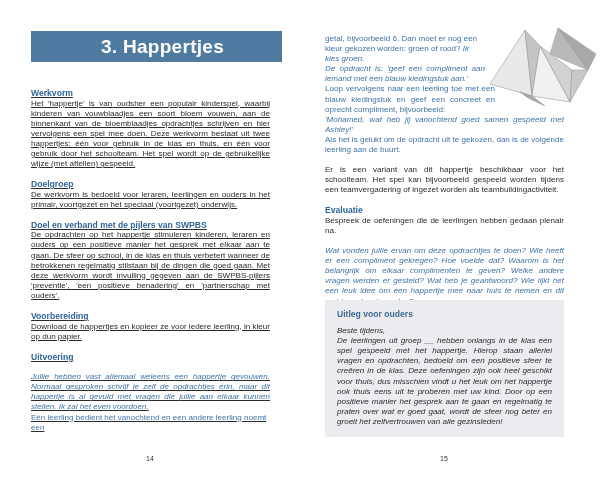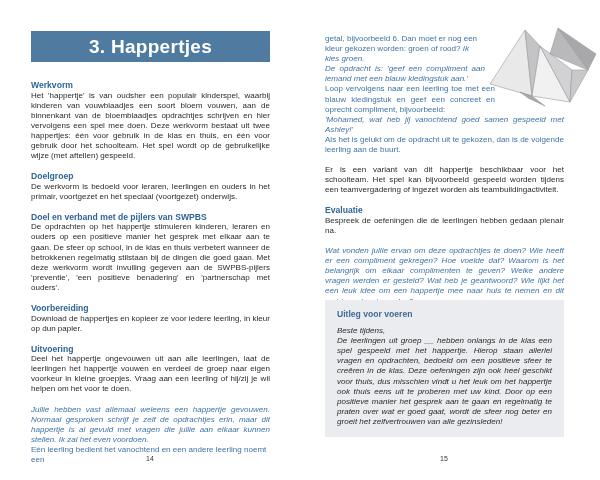--- a/index.html
+++ b/index.html
@@ -10,21 +10,21 @@
   .page { position: absolute; top: 0; height: 480px; }
   .page-left { left: 0; width: 300px; }
   .page-right { left: 294px; width: 300px; }
   .col { position: absolute; font-size: 8.05px; line-height: 10.1px; }
   .page-left .col { left: 31px; width: 239px; top: 61px; }
   .page-right .col { left: 31px; width: 239px; top: 24px; }
 
   .title-banner {
     position: absolute; left: 31px; top: 31px; width: 239px; height: 31px;
     background: #4f7ba0; color: #fff; font-weight: bold; font-size: 19px;
-    display: flex; align-items: center; justify-content: center; letter-spacing: 0.3px;
+    display: flex; align-items: center; justify-content: center; letter-spacing: 0.3px; padding-left: 12px;
   }
   h3.section {
     margin: 0; color: #2f6496; font-weight: bold; font-size: 8.6px; line-height: 10.5px;
   }
   p { margin: 0; text-align: justify; }
   .gap { height: 10px; }
   .blue { color: #3f73a6; }
   .it { font-style: italic; }
   .page-num {
     position: absolute; top: 455px; width: 100%; text-align: center;
@@ -42,35 +42,34 @@
     position: absolute; left: 480px; top: 24px; width: 120px; height: 84px;
   }
 </style>
 </head>
 <body>
 
 <div class="page page-left">
   <div class="title-banner">
     <span>3. Happertjes</span>
   </div>
-  <div class="col" style="top:80px;">
+  <div class="col" style="top:88px;text-decoration:underline;">
     <h3 class="section">Werkvorm</h3>
     <p>Het 'happertje' is van oudsher een populair kinderspel, waarbij kinderen van vouwblaadjes een soort bloem vouwen, aan de binnenkant van de bloemblaadjes opdrachtjes schrijven en hier vervolgens een spel mee doen. Deze werkvorm bestaat uit twee happertjes: één voor gebruik in de klas en thuis, en één voor gebruik door het schoolteam. Het spel wordt op de gebruikelijke wijze (met aftellen) gespeeld.</p>
     <div class="gap"></div>
     <h3 class="section">Doelgroep</h3>
     <p>De werkvorm is bedoeld voor leraren, leerlingen en ouders in het primair, voortgezet en het speciaal (voortgezet) onderwijs.</p>
     <div class="gap"></div>
     <h3 class="section">Doel en verband met de pijlers van SWPBS</h3>
     <p>De opdrachten op het happertje stimuleren kinderen, leraren en ouders op een positieve manier het gesprek met elkaar aan te gaan. De sfeer op school, in de klas en thuis verbetert wanneer de betrokkenen regelmatig stilstaan bij de dingen die goed gaan. Met deze werkvorm wordt invulling gegeven aan de SWPBS-pijlers 'preventie', 'een positieve benadering' en 'partnerschap met ouders'.</p>
     <div class="gap"></div>
     <h3 class="section">Voorbereiding</h3>
     <p>Download de happertjes en kopieer ze voor iedere leerling, in kleur op dun papier.</p>
     <div class="gap"></div>
     <h3 class="section">Uitvoering</h3>
-    <p>Deel het happertje ongevouwen uit aan alle leerlingen, laat de leerlingen het happertje vouwen en verdeel de groep naar eigen voorkeur in kleine groepjes. Vraag aan een leerling of hij/zij je wil helpen om het voor te doen.</p>
     <div class="gap"></div>
     <p class="blue it">Jullie hebben vast allemaal weleens een happertje gevouwen. Normaal gesproken schrijf je zelf de opdrachtjes erin, maar dit happertje is al gevuld met vragen die jullie aan elkaar kunnen stellen. Ik zal het even voordoen.</p>
     <p class="blue" style="text-align:left;">Eén leerling bedient het vanochtend en een andere leerling noemt een</p>
   </div>
   <div class="page-num">14</div>
 </div>
 
 <div class="page page-right">
   <div class="col" style="top:34px;">
     <p class="blue narrow" style="text-align:left;">
@@ -84,21 +83,21 @@
     <div class="gap"></div>
     <p>Er is een variant van dit happertje beschikbaar voor het schoolteam. Het spel kan bijvoorbeeld gespeeld worden tijdens een teamvergadering of ingezet worden als teambuildingactiviteit.</p>
     <div class="gap"></div>
     <h3 class="section">Evaluatie</h3>
     <p>Bespreek de oefeningen die de leerlingen hebben gedaan plenair na.</p>
     <div class="gap"></div>
     <p class="blue it">Wat vonden jullie ervan om deze opdrachtjes te doen? Wie heeft er een compliment gekregen? Hoe voelde dat? Waarom is het belangrijk om elkaar complimenten te geven? Welke andere vragen werden er gesteld? Wat heb je geantwoord? Wie lijkt het een leuk idee om een happertje mee naar huis te nemen en dit met je ouders te spelen?</p>
   </div>
 
   <div class="parents-box">
-    <h3>Uitleg voor voeren</h3>
+    <h3>Uitleg voor ouders</h3>
     <p>Beste tijdens,</p>
     <p>De leerlingen uit groep __ hebben onlangs in de klas een spel gespeeld met het happertje. Hierop staan allerlei vragen en opdrachten, bedoeld om een positieve sfeer te creëren in de klas. Deze oefeningen zijn ook heel geschikt voor thuis, dus misschien vindt u het leuk om het happertje ook thuis eens uit te proberen met uw kind. Door op een positieve manier het gesprek aan te gaan en regelmatig te praten over wat er goed gaat, wordt de sfeer nog beter en groeit het zelfvertrouwen van alle gezinsleden!</p>
   </div>
 
   <div class="page-num">15</div>
 </div>
 
 <svg class="fortune" viewBox="0 0 120 84">
   <polygon points="45,6 10,60 52,72" fill="#e9e9ea" stroke="#9a9a9c" stroke-width="0.6"></polygon>
   <polygon points="45,6 52,72 60,22" fill="#c4c4c6" stroke="#9a9a9c" stroke-width="0.6"></polygon>

